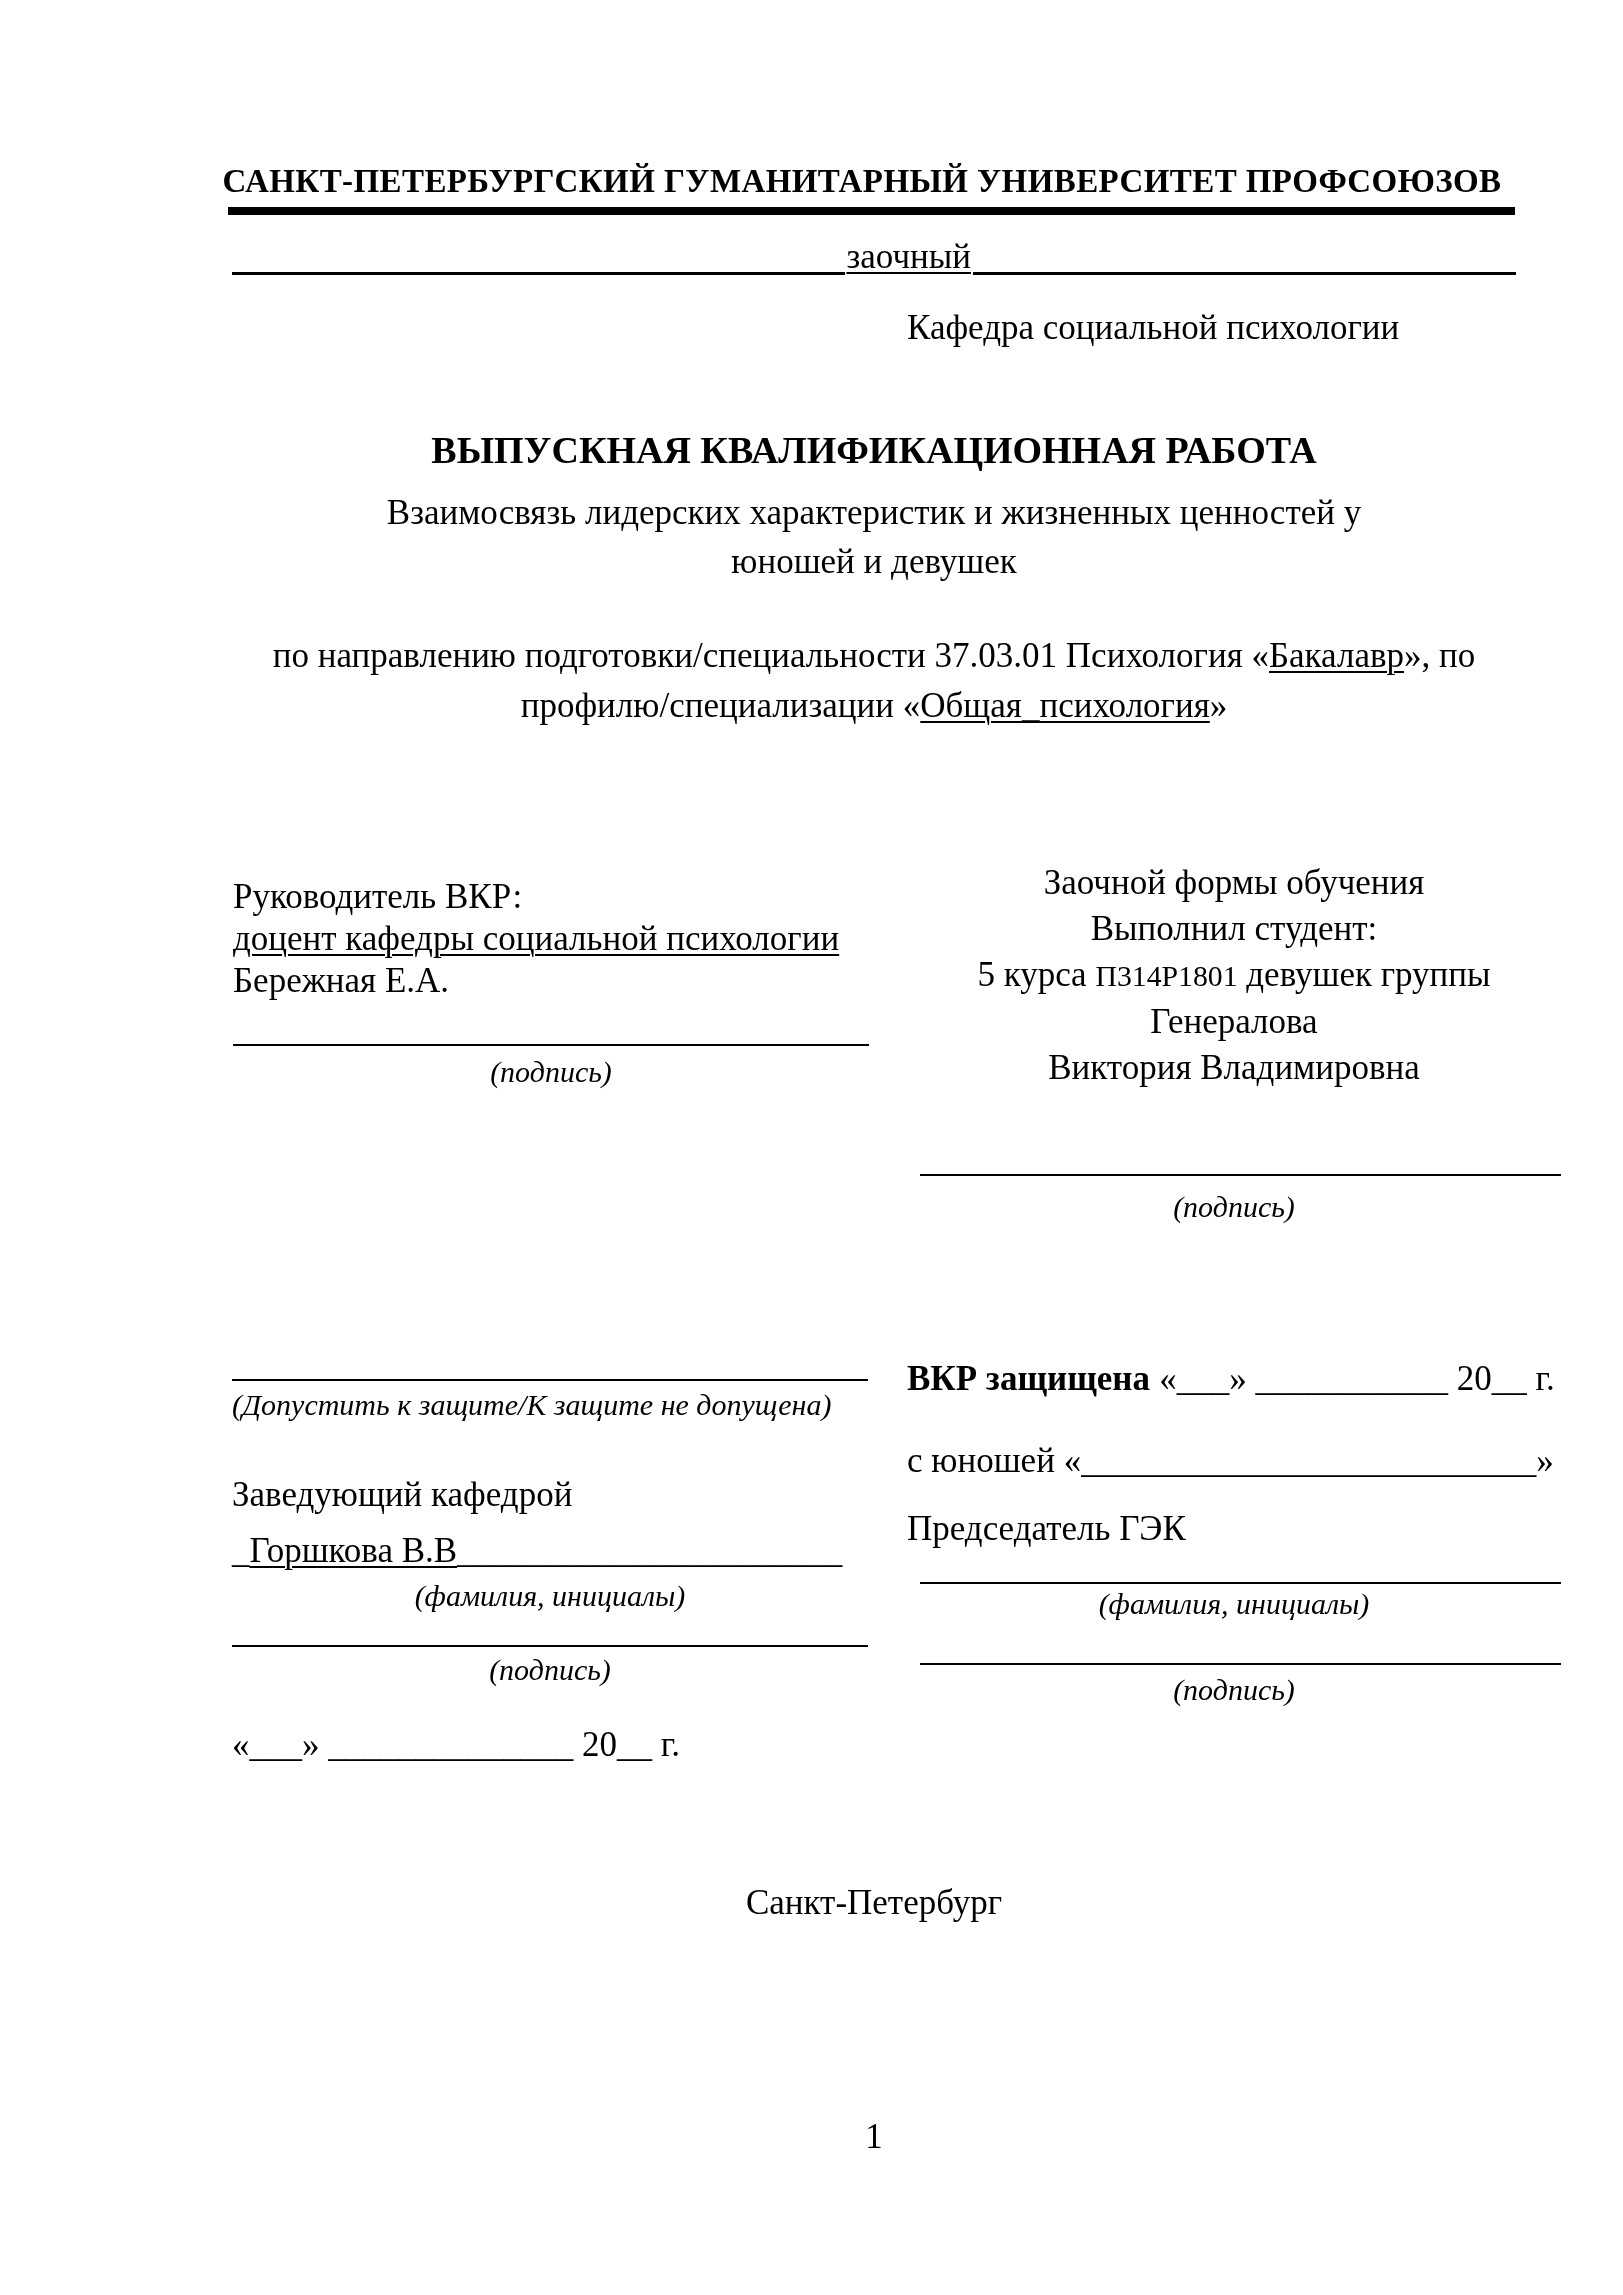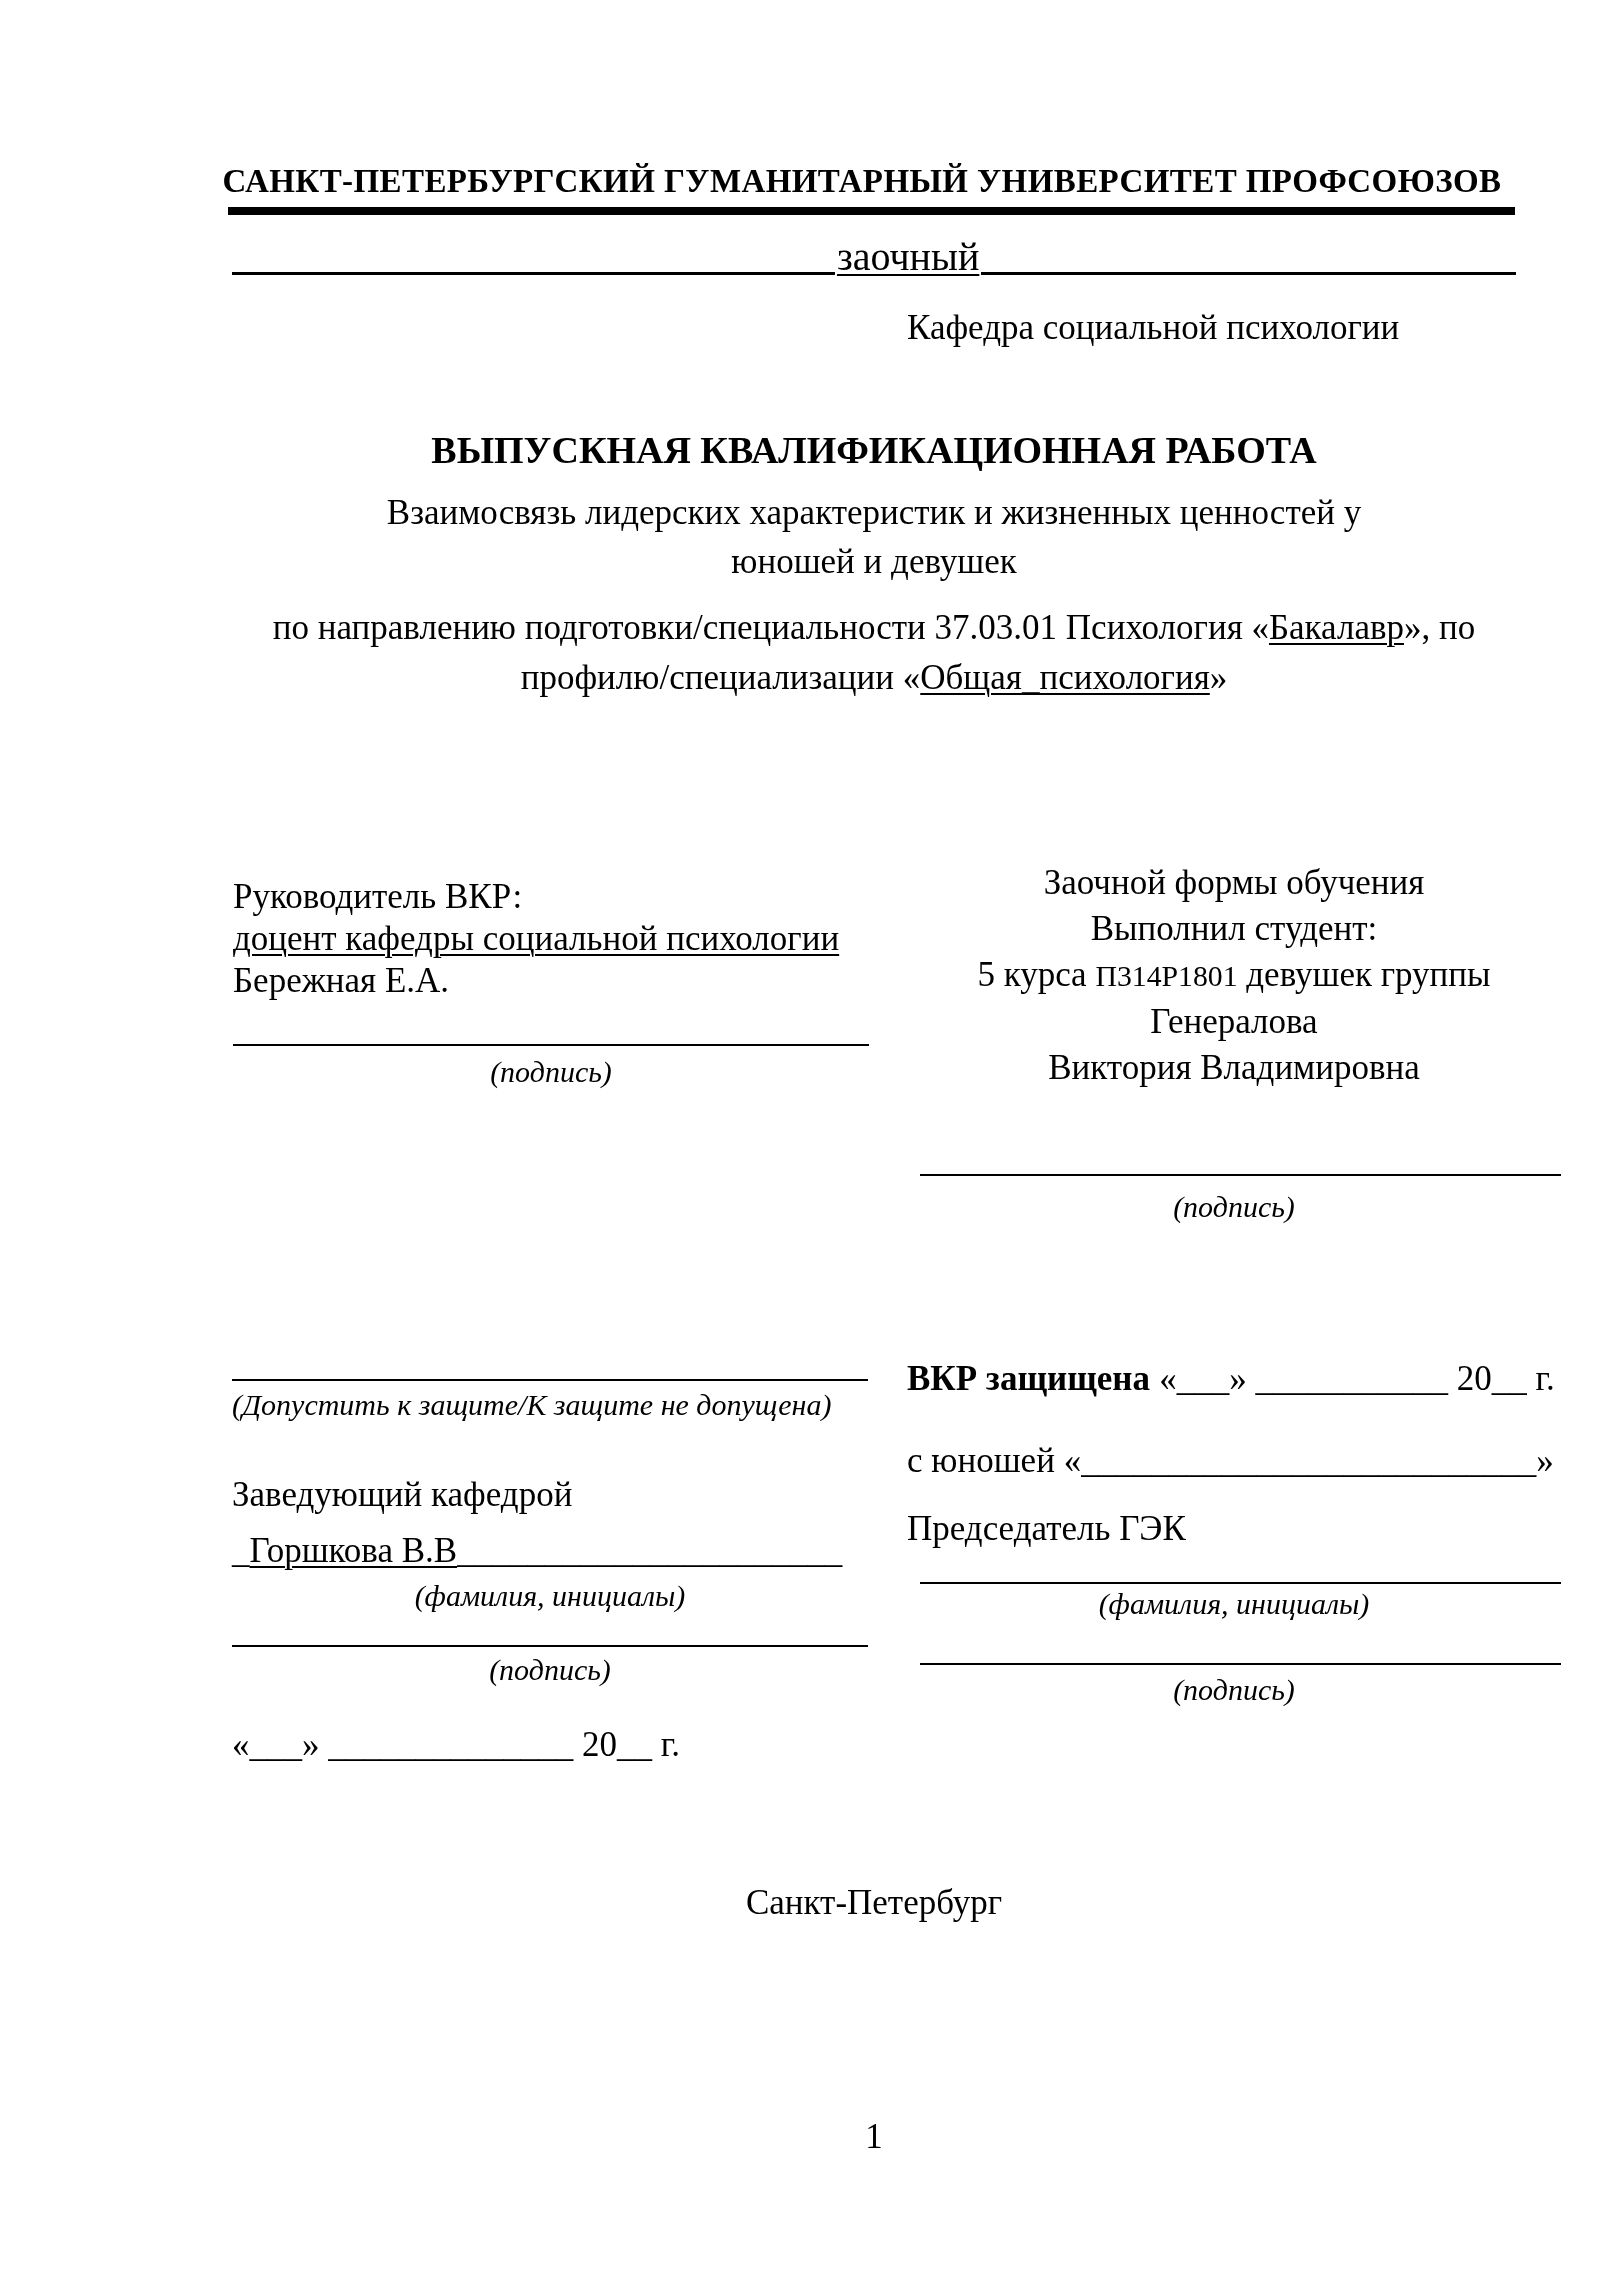--- a/index.html
+++ b/index.html
@@ -14,25 +14,25 @@
   .u { text-decoration:underline; text-decoration-thickness:2.4px; text-underline-offset:3.9px; }
   .it { font-style:italic; }
   .nowrap { white-space:nowrap; }
   .sig-line { border-bottom:2.4px solid #000; height:0; }
   .caption { font-style:italic; font-size:30px; line-height:35px; text-align:center; }
   .fill-line { border-bottom:3.1px solid #000; height:39px; }
 
   .uni-header { left:220px; top:162px; width:1284px; font-size:33px; line-height:38px; font-weight:bold; text-align:center; letter-spacing:0.4px; }
   .header-rule { left:228px; top:207px; width:1287px; height:7.9px; background:#000; }
   .form-line { left:232px; top:236px; width:1284px; display:flex; align-items:flex-start; }
-  .form-word { font-size:40px; line-height:42px; padding:0 1.6px;text-align:center; }
+  .form-word { font-size:35px; line-height:42px; padding:0 1.6px;text-align:center; }
   .dept-line { left:907px; top:306px; font-size:35px; line-height:44px; }
   .doc-type { left:232px; top:428px; width:1284px; font-size:38px; line-height:44px; font-weight:bold; text-align:center; }
   .topic { left:232px; top:488px; width:1284px; font-size:35px; line-height:49px; text-align:center; }
-  .program { left:232px; top:603px; width:1284px; font-size:35px; line-height:50px; text-align:center; }
+  .program { left:232px; top:631px; width:1284px; font-size:35px; line-height:50px; text-align:center; }
 
   .supervisor-block { left:233px; top:876px; width:636px; font-size:35px; line-height:42px; }
   .supervisor-block .sig-line { margin-top:42px; }
   .supervisor-block .caption { margin-top:7.9px; }
 
   .student-block { left:907px; top:860px; width:654px; font-size:35px; line-height:46px; text-align:center; }
   .student-block .sig-line { margin:83px 0 0 12.6px; }
   .student-block .caption { margin-top:12.6px; }
   .group-code { font-size:0.85em; }
 

